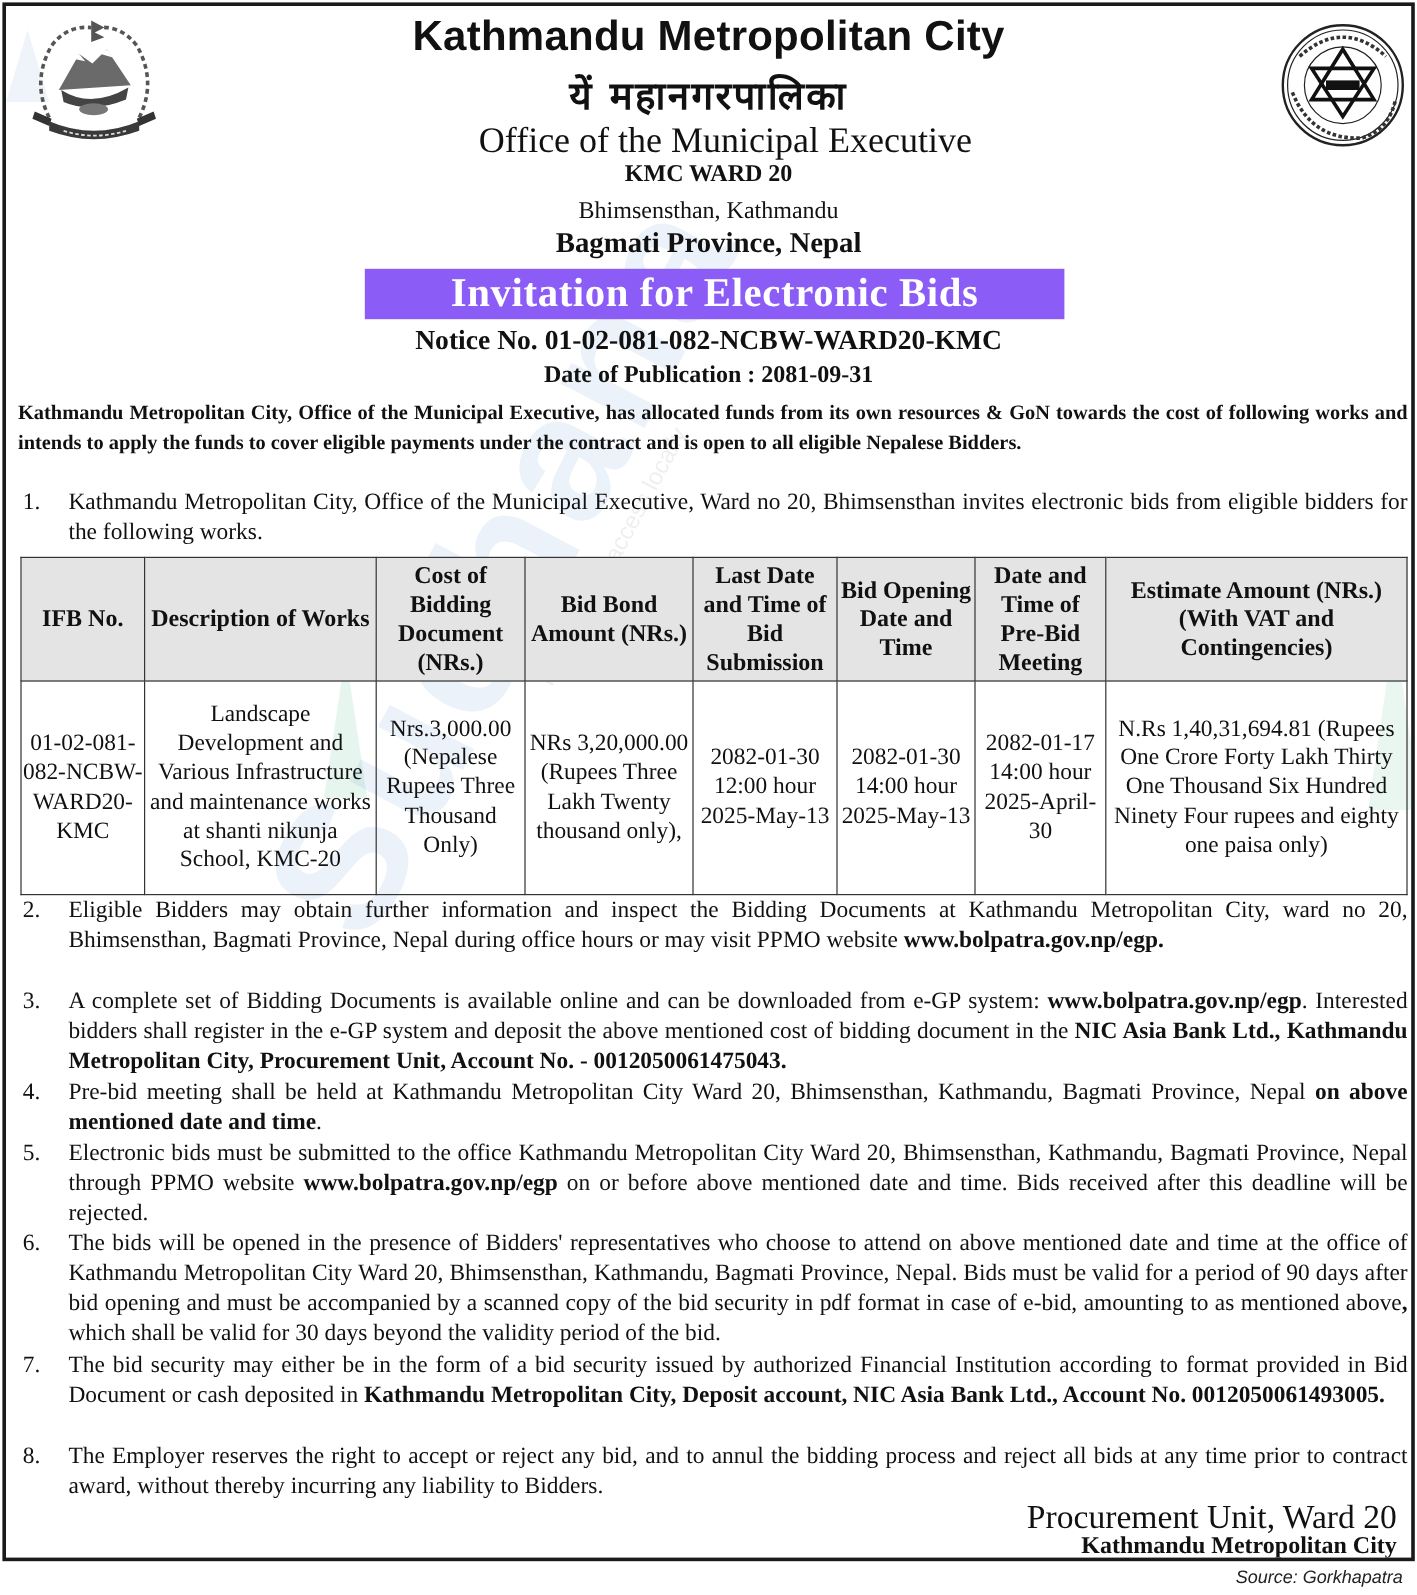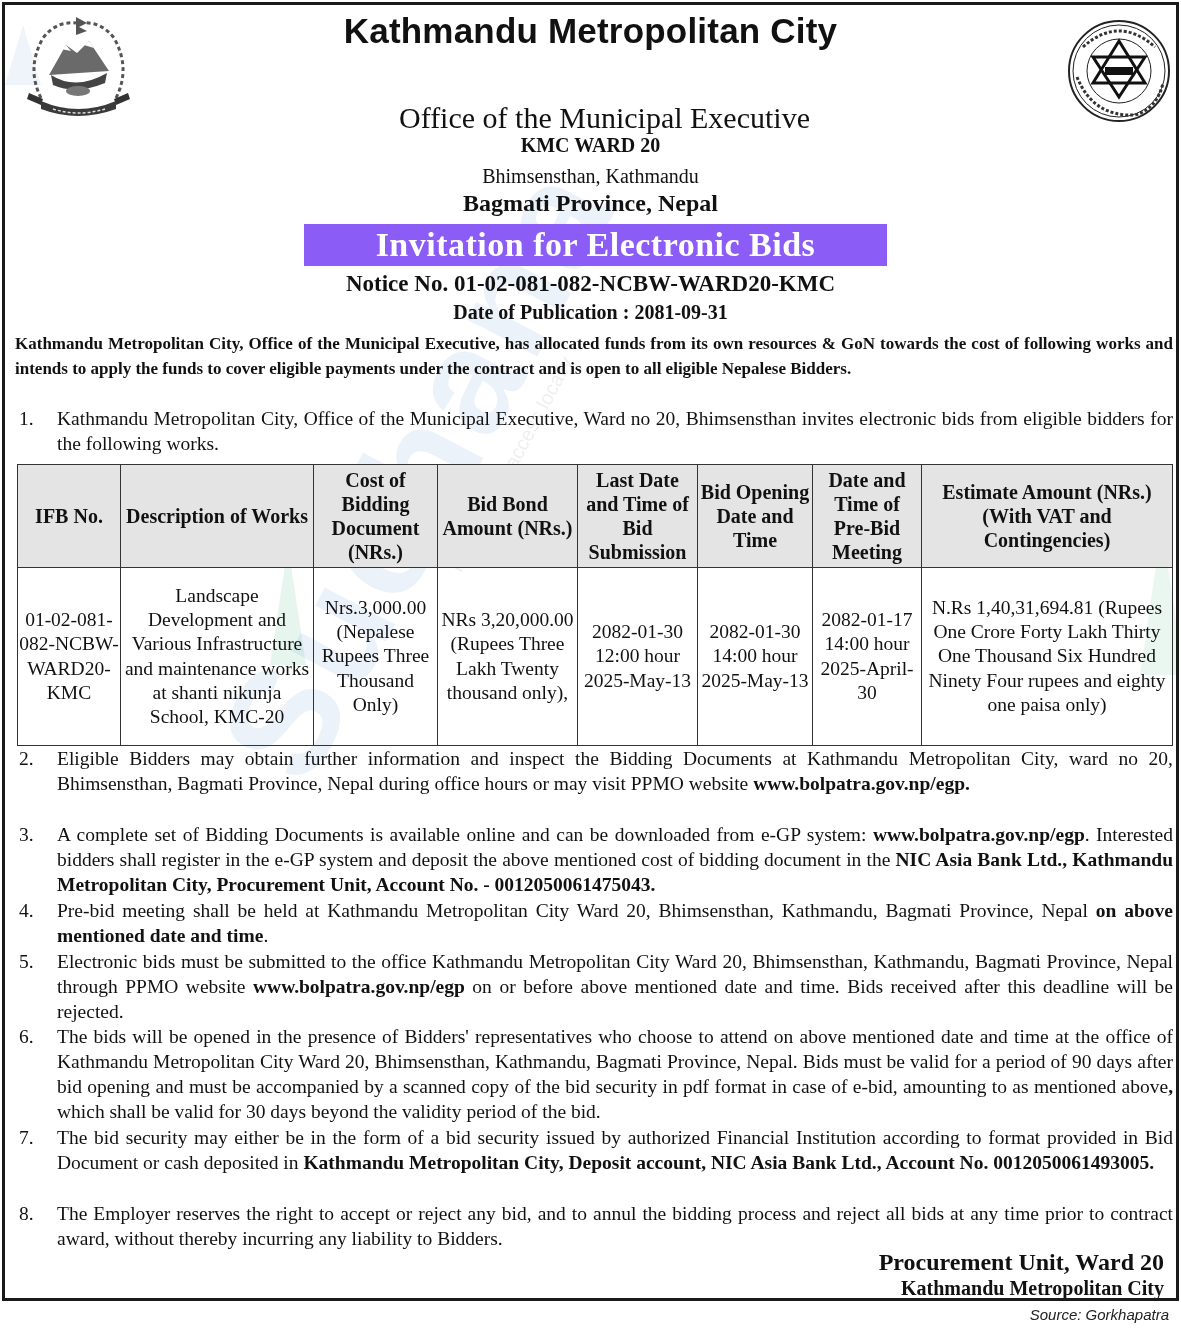--- a/index.html
+++ b/index.html
@@ -65,21 +65,21 @@
     position: absolute; left: 12px; top: 459px; width: 1155px;
     border-collapse: collapse; table-layout: fixed; font-size: 19.5px;
   }
   .bids th, .bids td { border: 1.5px solid #333; text-align: center; vertical-align: middle; }
   .bids th {
     background: #e4e4e4; font-weight: bold; font-size: 20px; line-height: 24px; height: 103px; padding: 0 2px;
   }
   .bids td { line-height: 24.3px; height: 178px; padding: 2px 1px; }
 
   
-  .sig1 { position: absolute; right: 12px; top: 1244px; font-weight: bold; font-size: 24px; text-align: center; }
+  .sig1 { position: absolute; right: 12px; top: 1244px; font-weight: normal; font-size: 28px; text-align: center; }
   .sig2 { position: absolute; right: 12px; top: 1272px; font-weight: bold; font-size: 20px; }
 
   .source {
     position: absolute; right: 12px; top: 1306px;
     font-family: "Liberation Sans", sans-serif; font-style: italic; font-size: 15px; color: #222;
   }
 </style>
 </head>
 <body>
 
@@ -113,20 +113,21 @@
     <circle cx="56" cy="54" r="46" fill="none" stroke="#222" stroke-width="1"></circle>
     <circle cx="56" cy="54" r="32" fill="none" stroke="#222" stroke-width="1"></circle>
     <polygon points="56,24 82,66 30,66" fill="none" stroke="#111" stroke-width="3"></polygon>
     <polygon points="56,80 82,40 30,40" fill="none" stroke="#111" stroke-width="3"></polygon>
     <rect x="42" y="50" width="28" height="8" fill="#111"></rect>
     <path d="M20 30 Q56 -2 92 30" stroke="#333" stroke-width="3" stroke-dasharray="3 2" fill="none"></path>
     <path d="M14 60 Q30 100 72 98 Q94 92 100 66" stroke="#333" stroke-width="3" stroke-dasharray="3 2" fill="none"></path>
   </svg>
 
   <div class="hdr h-city">Kathmandu Metropolitan City</div>
+  <div class="hdr h-nepali">यें महानगरपालिका</div>
   <div class="hdr h-office">Office of the Municipal Executive</div>
   <div class="hdr h-ward">KMC WARD 20</div>
   <div class="hdr h-addr1">Bhimsensthan, Kathmandu</div>
   <div class="hdr h-addr2">Bagmati Province, Nepal</div>
 
   <div class="banner">Invitation for Electronic Bids</div>
 
   <div class="hdr h-notice">Notice No. 01-02-081-082-NCBW-WARD20-KMC</div>
   <div class="hdr h-pubdate">Date of Publication : 2081-09-31</div>
 

